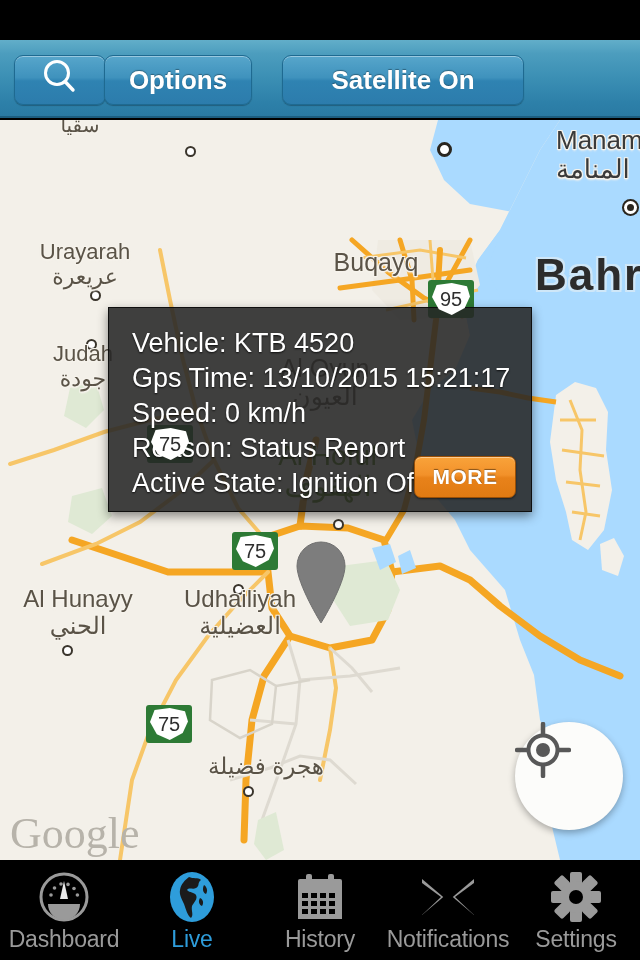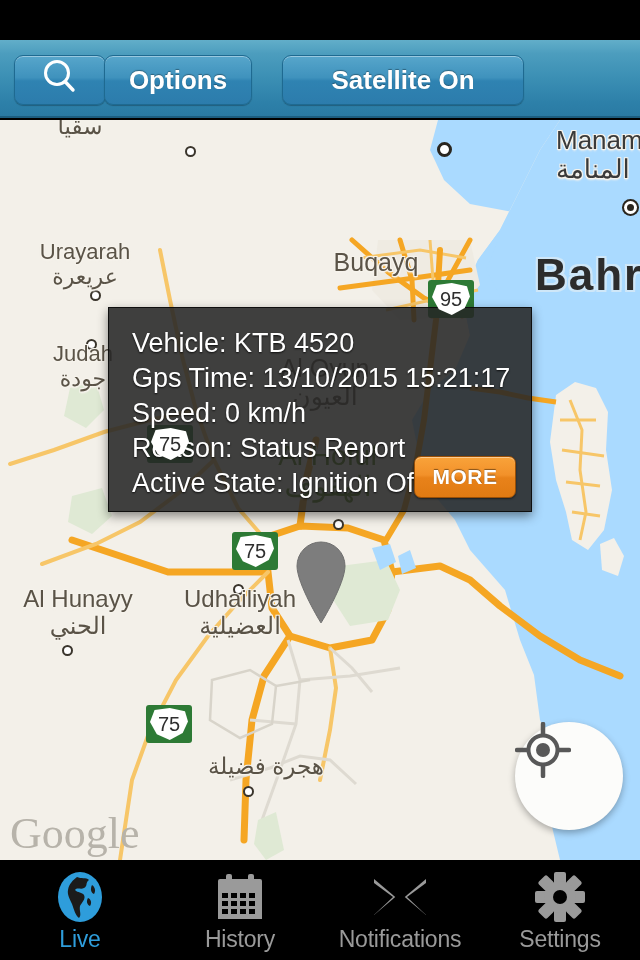--- a/index.html
+++ b/index.html
@@ -310,21 +310,21 @@
       <span class="ar">الحني</span>
     </div>
     <div class="maplabel" style="left:172px; top:466px; width:136px; font-size:24px;">
       <span>Udhailiyah</span>
       <span class="ar">العضيلية</span>
     </div>
     <div class="maplabel" style="left:186px; top:634px; width:160px; font-size:23px;">
       <span></span>
       <span class="ar">هجرة فضيلة</span>
     </div>
-    <div class="maplabel" style="left:20px; top:-6px; width:120px; font-size:23px;">
+    <div class="maplabel" style="left:20px; top:-6px; width:120px; font-size:20px;">
       <span></span>
       <span class="ar">سقيا</span>
     </div>
 
     <div class="bahrlabel" style="left:520px; top:130px;margin-left:15px;">Bahr</div>
 
     <div class="marker">
       <svg width="58" height="86" viewBox="0 0 58 86">
         <path d="M29,85 C29,85 5,46 5,28 A24,24 0 0 1 53,28 C53,46 29,85 29,85 Z" fill="#7d7d7d" stroke="#6f6f6f" stroke-width="1"></path>
       </svg>
@@ -355,20 +355,36 @@
       </div>
       <div class="morebtn">
         <span>MORE</span>
       </div>
     </div>
 
   </div>
 
   <div class="tabbar">
 
+    <div class="tab">
+      <span class="ti">
+        <svg width="52" height="52" viewBox="0 0 52 52">
+          <circle cx="26" cy="26" r="23" fill="none" stroke="#9a9a9a" stroke-width="3"></circle>
+          <path d="M10,33 A16,16 0 0 0 42,33 Z" fill="#9a9a9a"></path>
+          <path d="M26,10 L30,28 L22,28 Z" fill="#e9e9e9"></path>
+          <circle cx="13" cy="24" r="1.8" fill="#9a9a9a"></circle>
+          <circle cx="16.5" cy="17" r="1.8" fill="#9a9a9a"></circle>
+          <circle cx="23" cy="13" r="1.8" fill="#9a9a9a"></circle>
+          <circle cx="30" cy="13.4" r="1.8" fill="#9a9a9a"></circle>
+          <circle cx="36" cy="17.5" r="1.8" fill="#9a9a9a"></circle>
+          <circle cx="39.4" cy="24" r="1.8" fill="#9a9a9a"></circle>
+        </svg>
+      </span>
+      <span class="tl">Dashboard</span>
+    </div>
 
     <div class="tab active">
       <span class="ti">
         <svg width="50" height="52" viewBox="0 0 50 52">
           <ellipse cx="25" cy="26" rx="22" ry="25" fill="#2e9ddb"></ellipse>
           <path d="M22,6 C26,8 31,6 34,9 C30,12 33,15 29,17 C26,19 22,16 20,19 C23,22 27,21 29,24
                    C31,28 27,31 25,35 C24,40 27,44 24,47 C20,44 19,38 17,33 C15,28 12,24 13,19
                    C14,13 18,9 22,6 Z" fill="#1b1b1b"></path>
           <path d="M37,14 C40,16 41,20 39,23 C36,22 35,18 37,14 Z" fill="#1b1b1b"></path>
           <path d="M33,27 C36,28 37,32 35,35 C32,34 31,30 33,27 Z" fill="#1b1b1b"></path>

